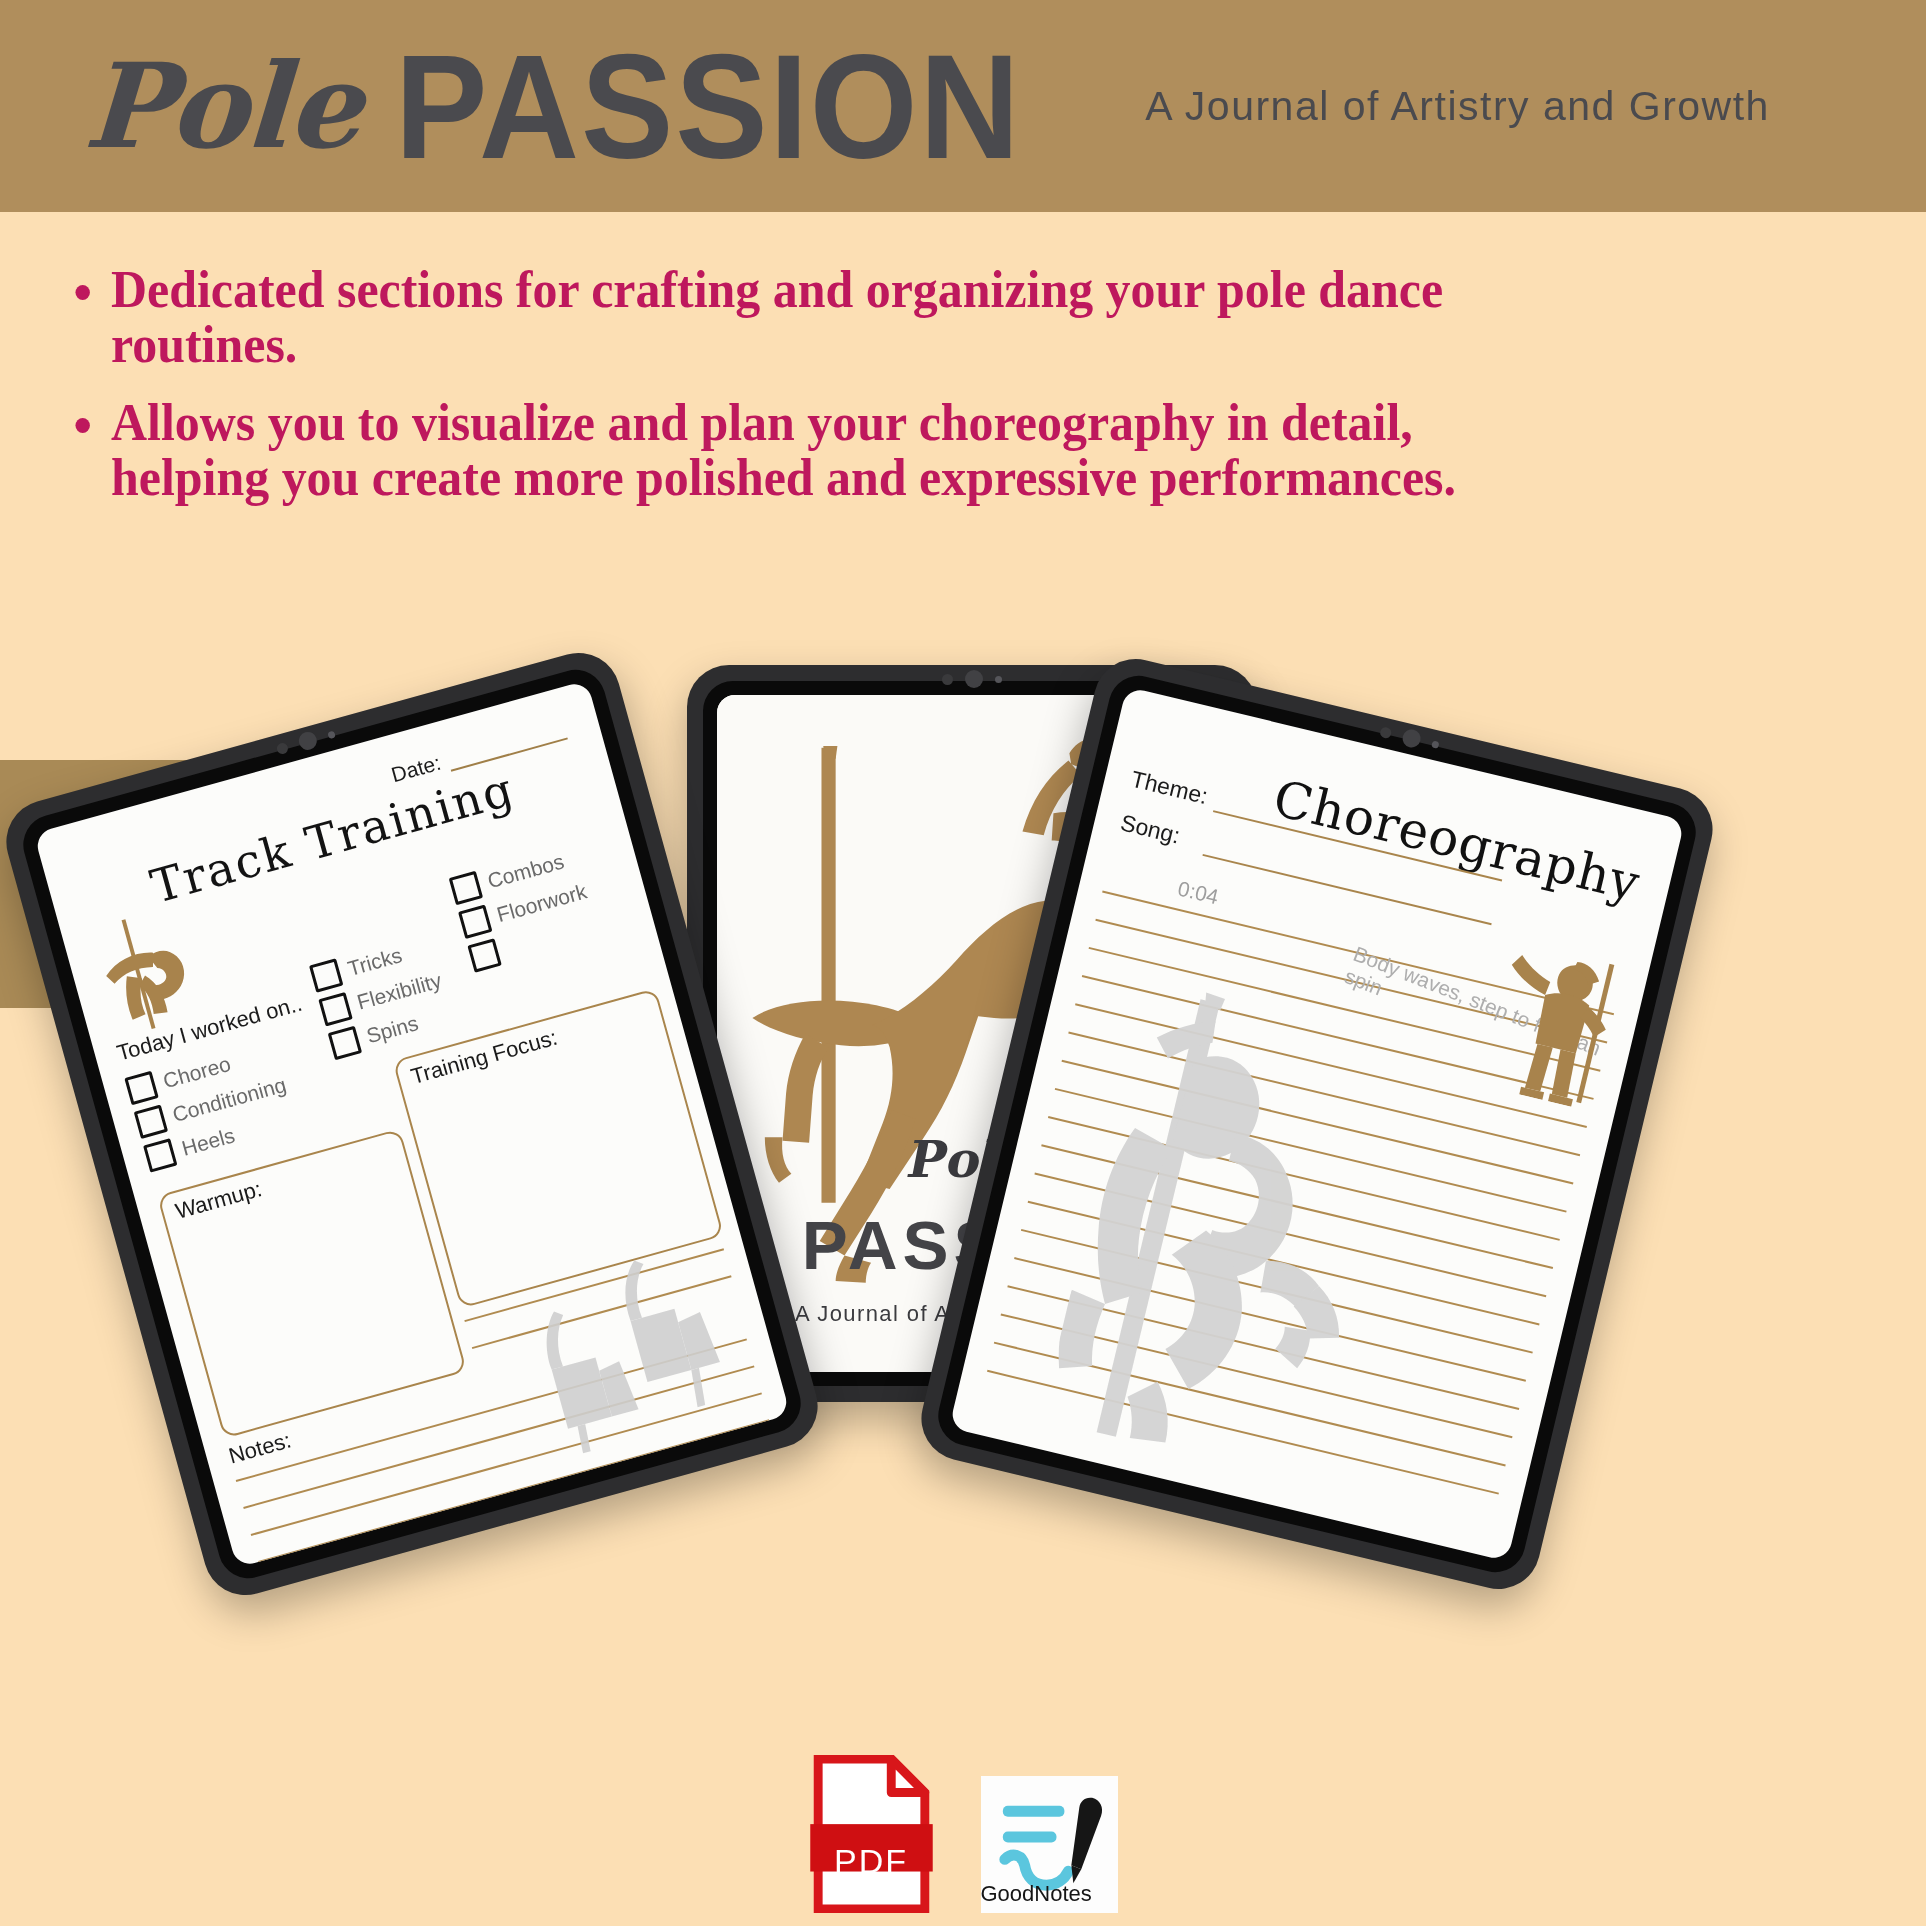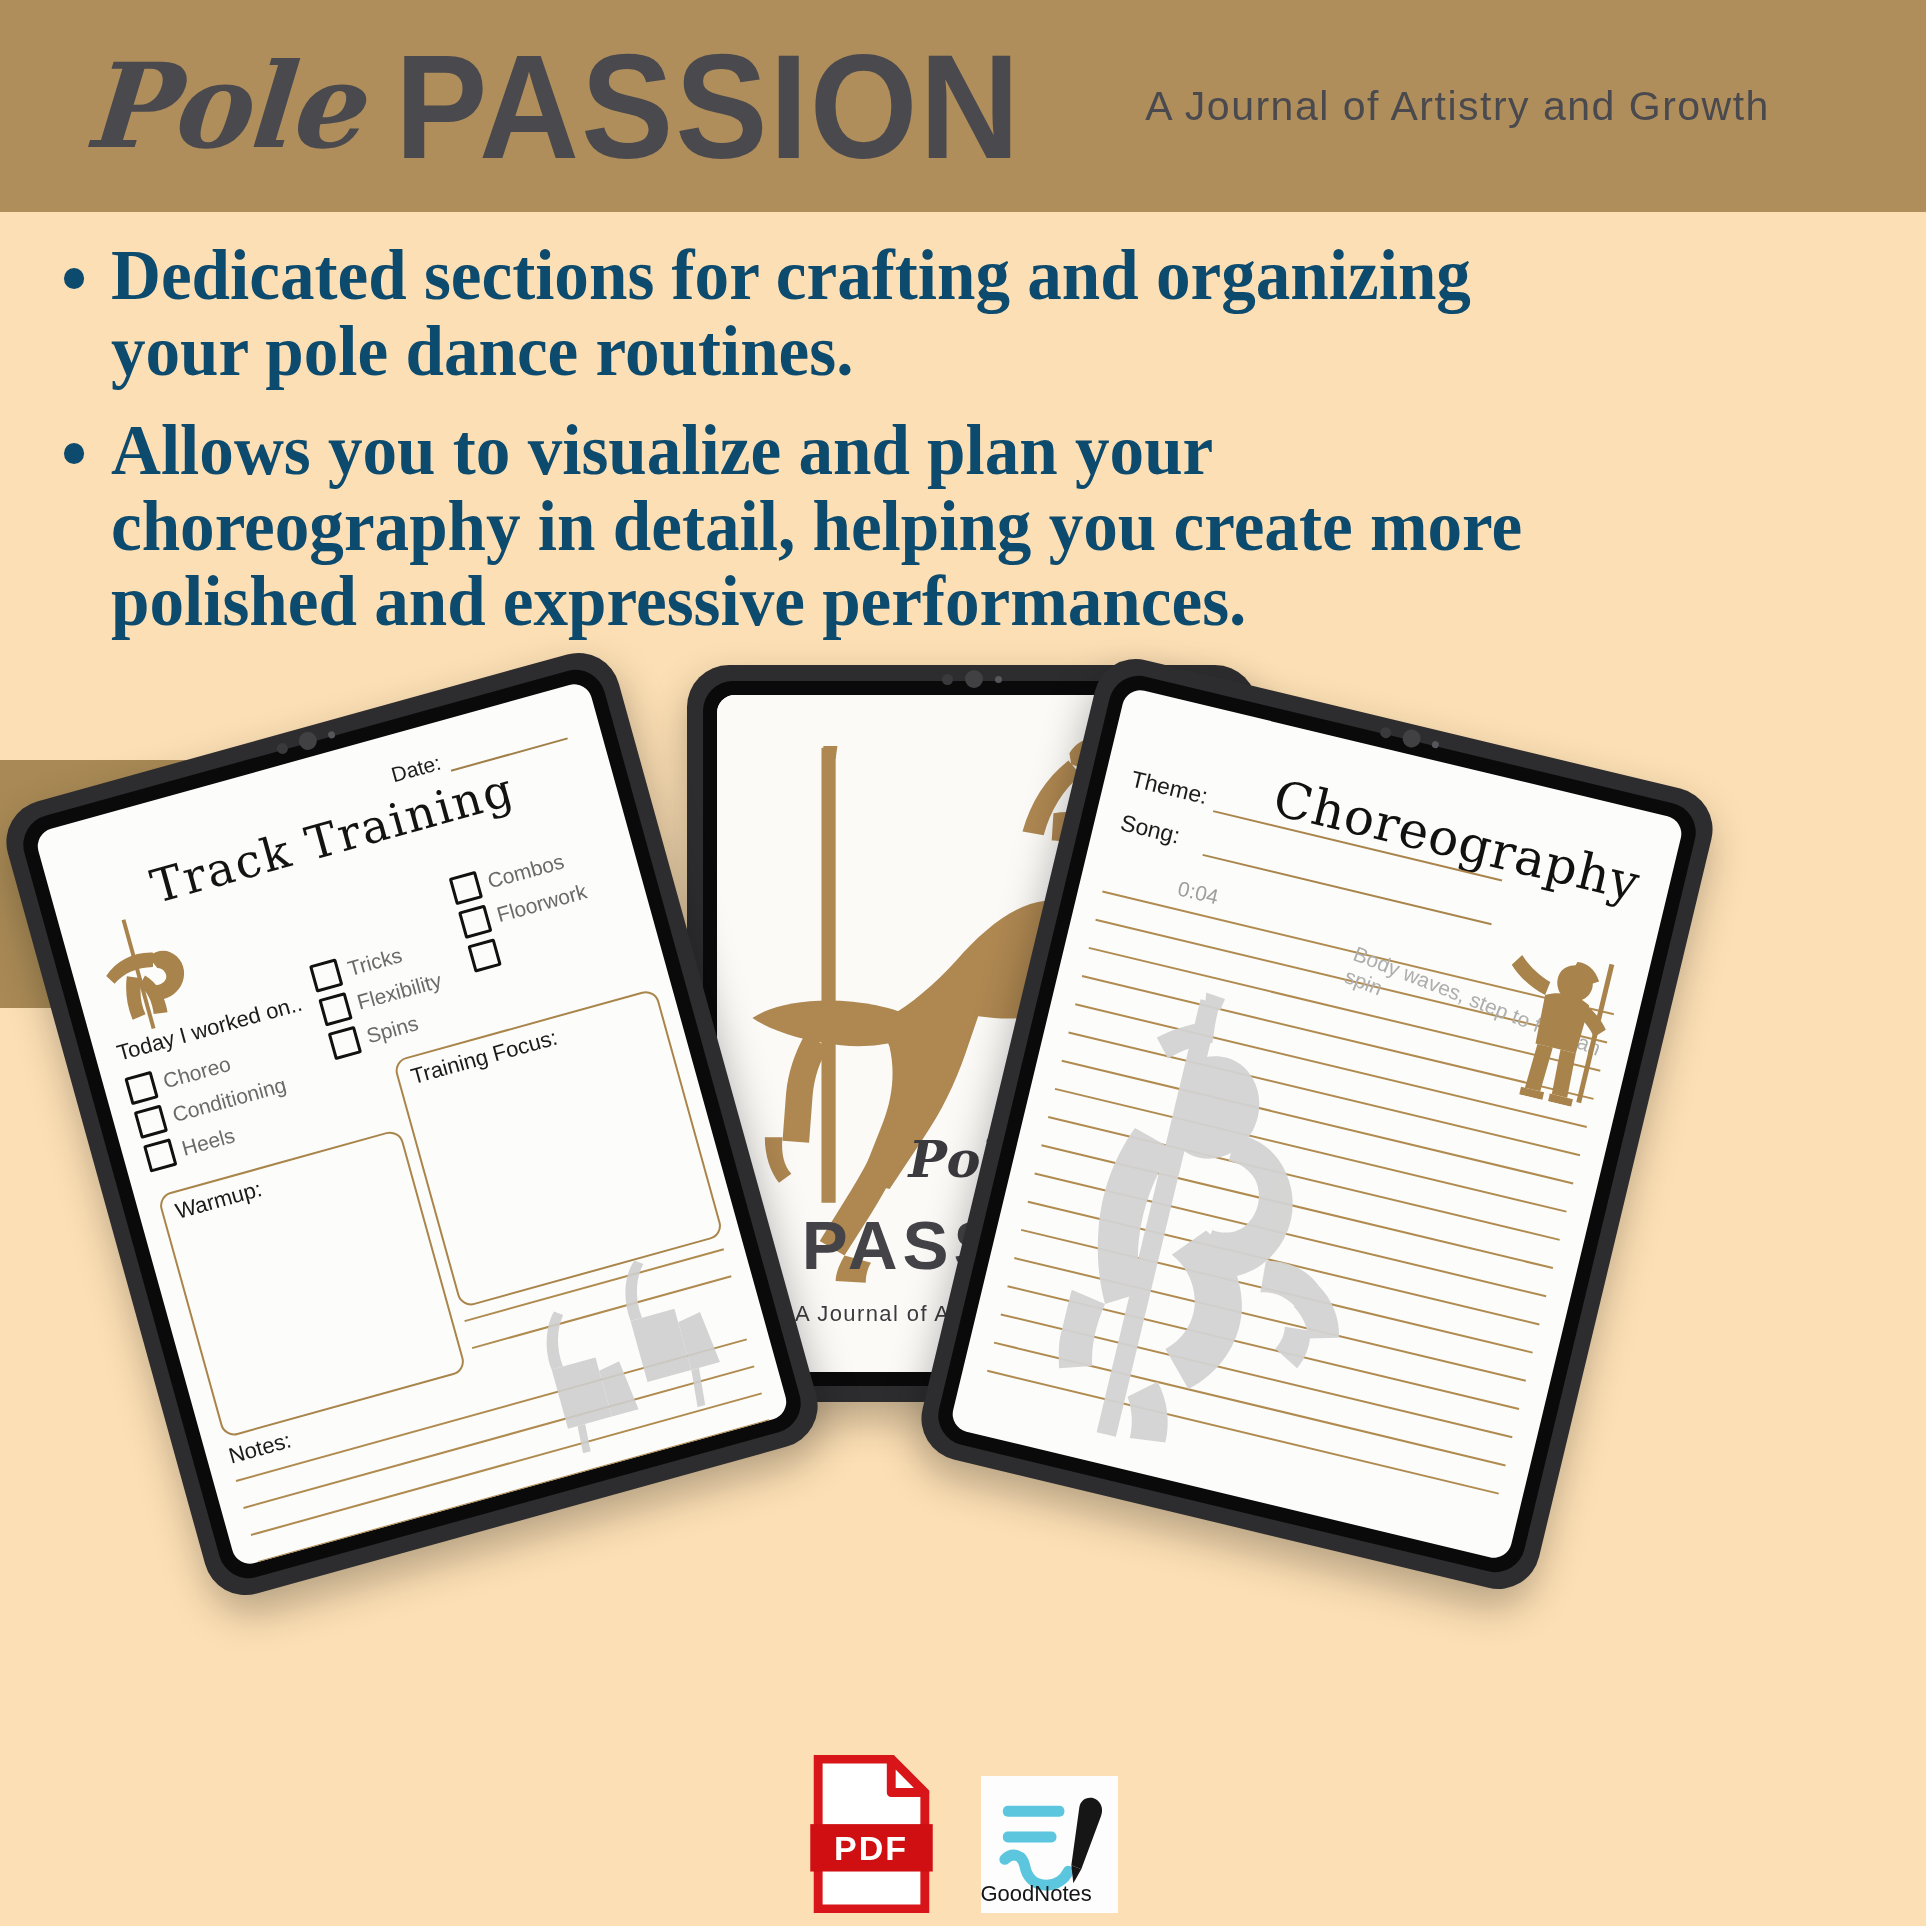--- a/index.html
+++ b/index.html
@@ -30,23 +30,23 @@
     transform:scaleX(0.93);transform-origin:left center;
   }
   .brand-tag{
     font-family:"Liberation Sans", sans-serif;
     font-size:41px;color:#4A4A4E;letter-spacing:1.5px;
     margin-left:77px;white-space:nowrap;
   }
 
   
   .bullets{
-    position:absolute;left:54px;top:238px;width:1544px;
+    position:absolute;left:54px;top:263px;width:1544px;
     font-family:"Liberation Serif", serif;
-    font-weight:700;font-size:72px;color:#0c4a6e;
+    font-weight:700;font-size:52px;color:#be185d;
     line-height:1.05;
   }
   .bullets ul{margin:0;padding-left:57px;}
   .bullets li{margin-bottom:24px;transform:scaleX(0.96);transform-origin:left top;}
 
   
   .arrow-banner{
     position:absolute;left:0;top:760px;width:477px;height:248px;
     background:#A98A56;
     clip-path:polygon(0 0, 364px 0, 477px 124px, 364px 248px, 0 248px);
@@ -454,21 +454,21 @@
 </div>
 
 <div class="badges">
 
   <div class="pdf-badge">
     <svg viewBox="0 0 124 160" width="123" height="158">
       <path d="M8 4 h74 l34 34 v118 h-108 z" fill="#FFFFFF" stroke="#D8161A" stroke-width="9"></path>
       <path d="M82 4 v34 h34 z" fill="#FFFFFF" stroke="#D8161A" stroke-width="9" stroke-linejoin="round"></path>
       <rect x="0" y="70" width="124" height="48" fill="#CF0F12"></rect>
     </svg>
-    <div style="position:absolute;left:0;right:0;top:74px;text-align:center;font-family:'Liberation Sans',sans-serif;font-weight:700;font-size:34px;color:#fff;letter-spacing:2px;">PDF</div>
+    <div style="position:absolute;left:0;right:0;top:87px;text-align:center;font-family:'Liberation Sans',sans-serif;font-weight:400;font-size:34px;color:#fff;letter-spacing:2px;">PDF</div>
   </div>
 
   <div class="gn-badge">
     <svg viewBox="0 0 138 138" width="137" height="137">
       <rect x="0" y="0" width="138" height="138" fill="#FDFDFD"></rect>
       <rect x="22" y="30" width="62" height="11" rx="5" fill="#5BC6DE"></rect>
       <rect x="22" y="56" width="54" height="11" rx="5" fill="#5BC6DE"></rect>
       <path d="M24 84 c8,-8 18,-4 20,6 c2,12 10,20 22,20 c10,0 18,-6 22,-14" fill="none" stroke="#5BC6DE" stroke-width="11" stroke-linecap="round"></path>
       <path d="M112 22 c8,2 12,10 9,18 l-20,54 l-10,-4 l8,-58 c1,-7 6,-11 13,-10 z" fill="#161616"></path>
       <path d="M91 90 l10,4 l-8,14 z" fill="#161616"></path>

